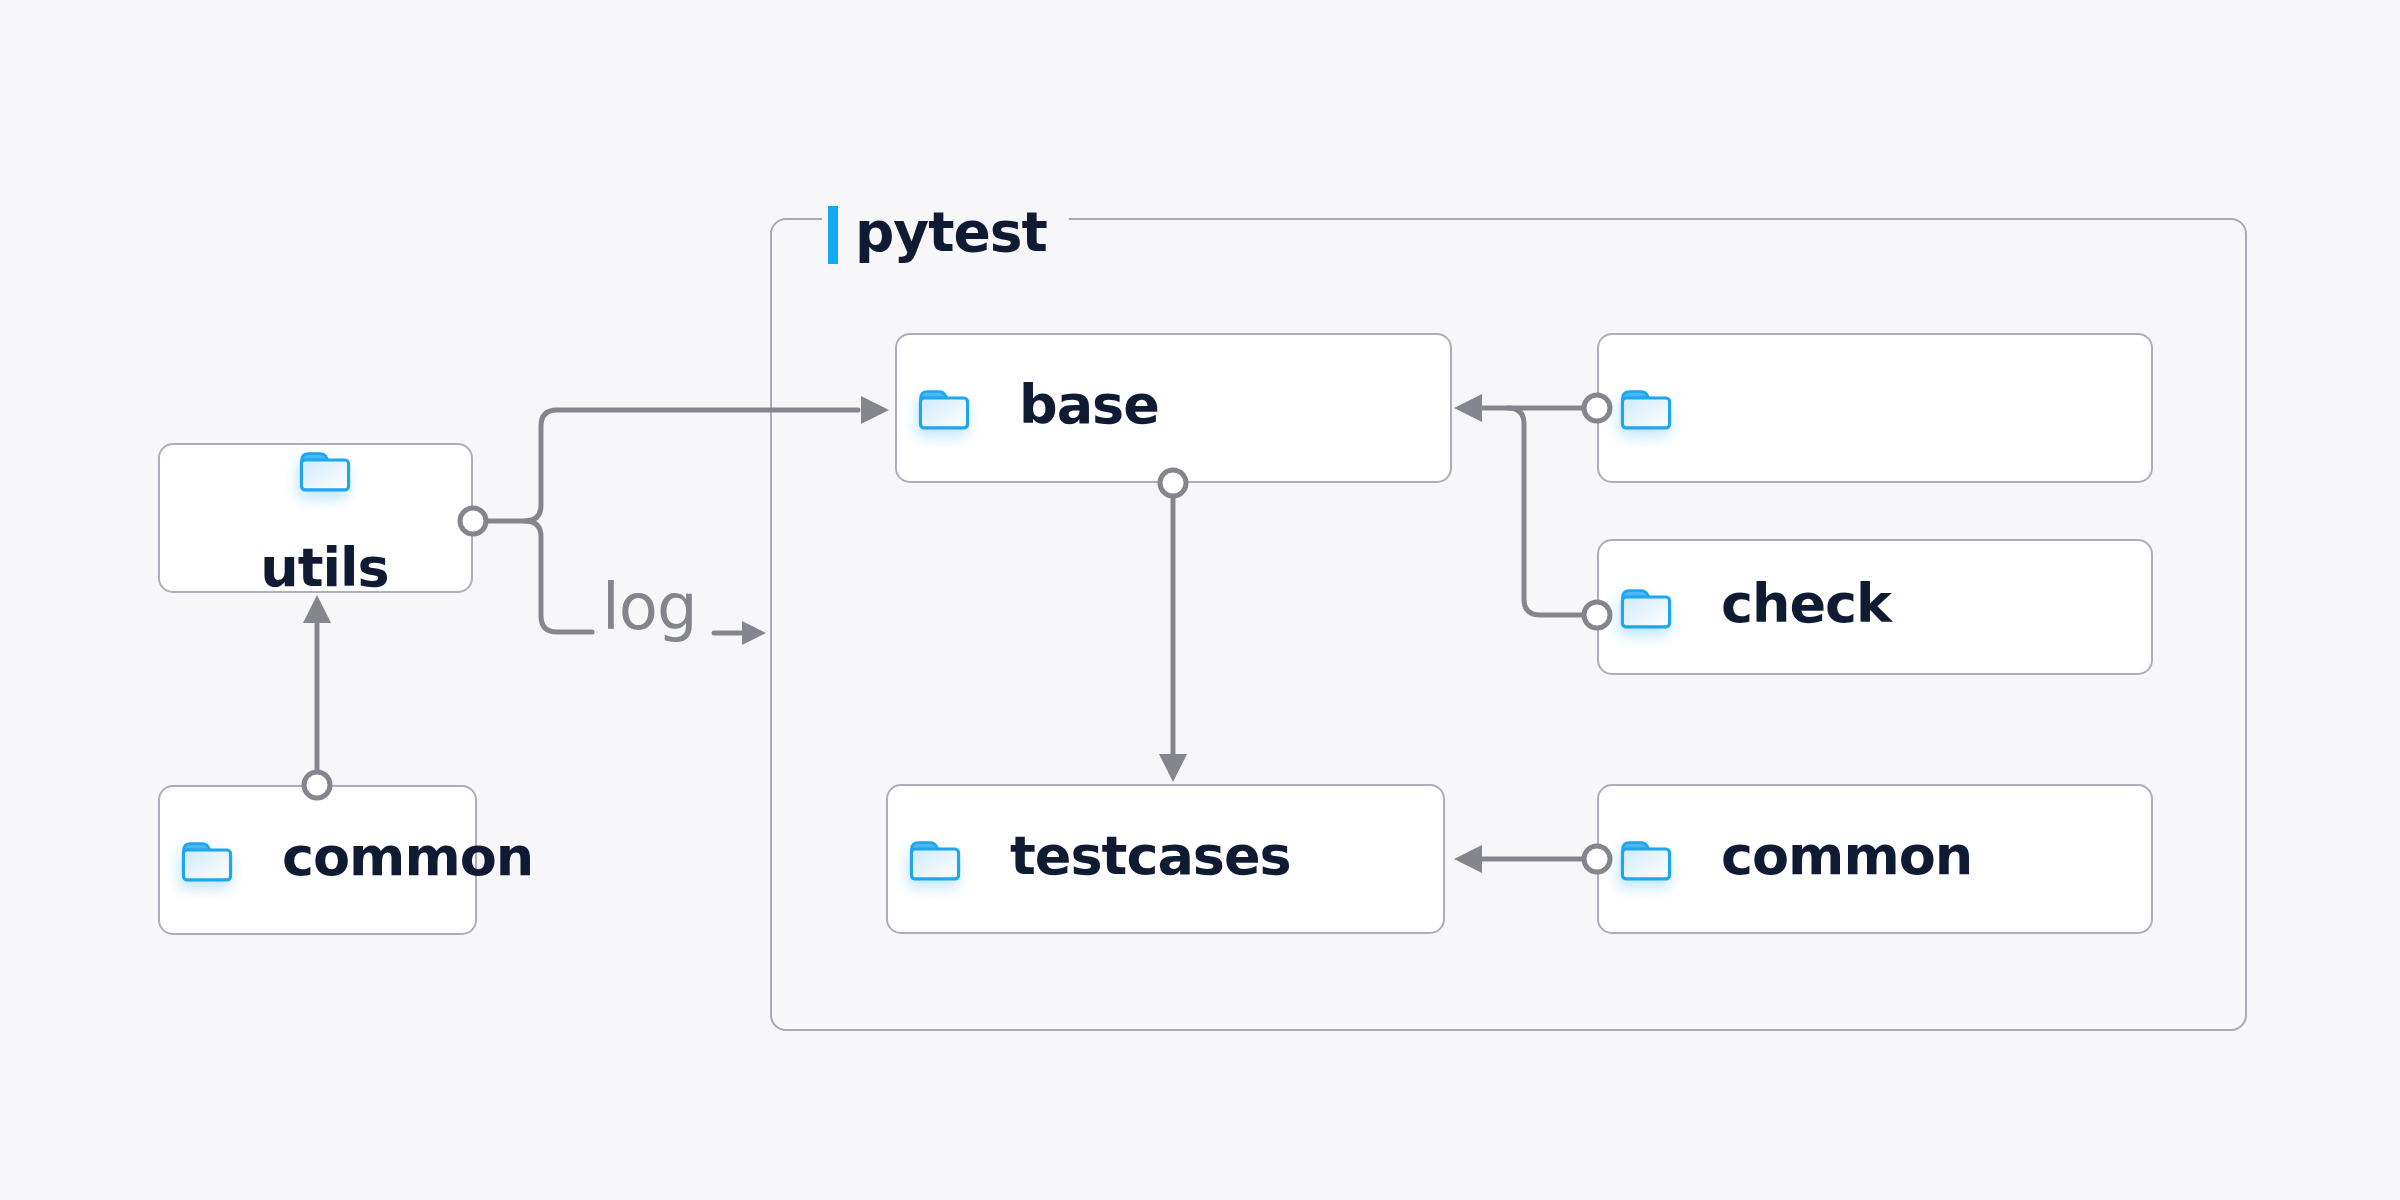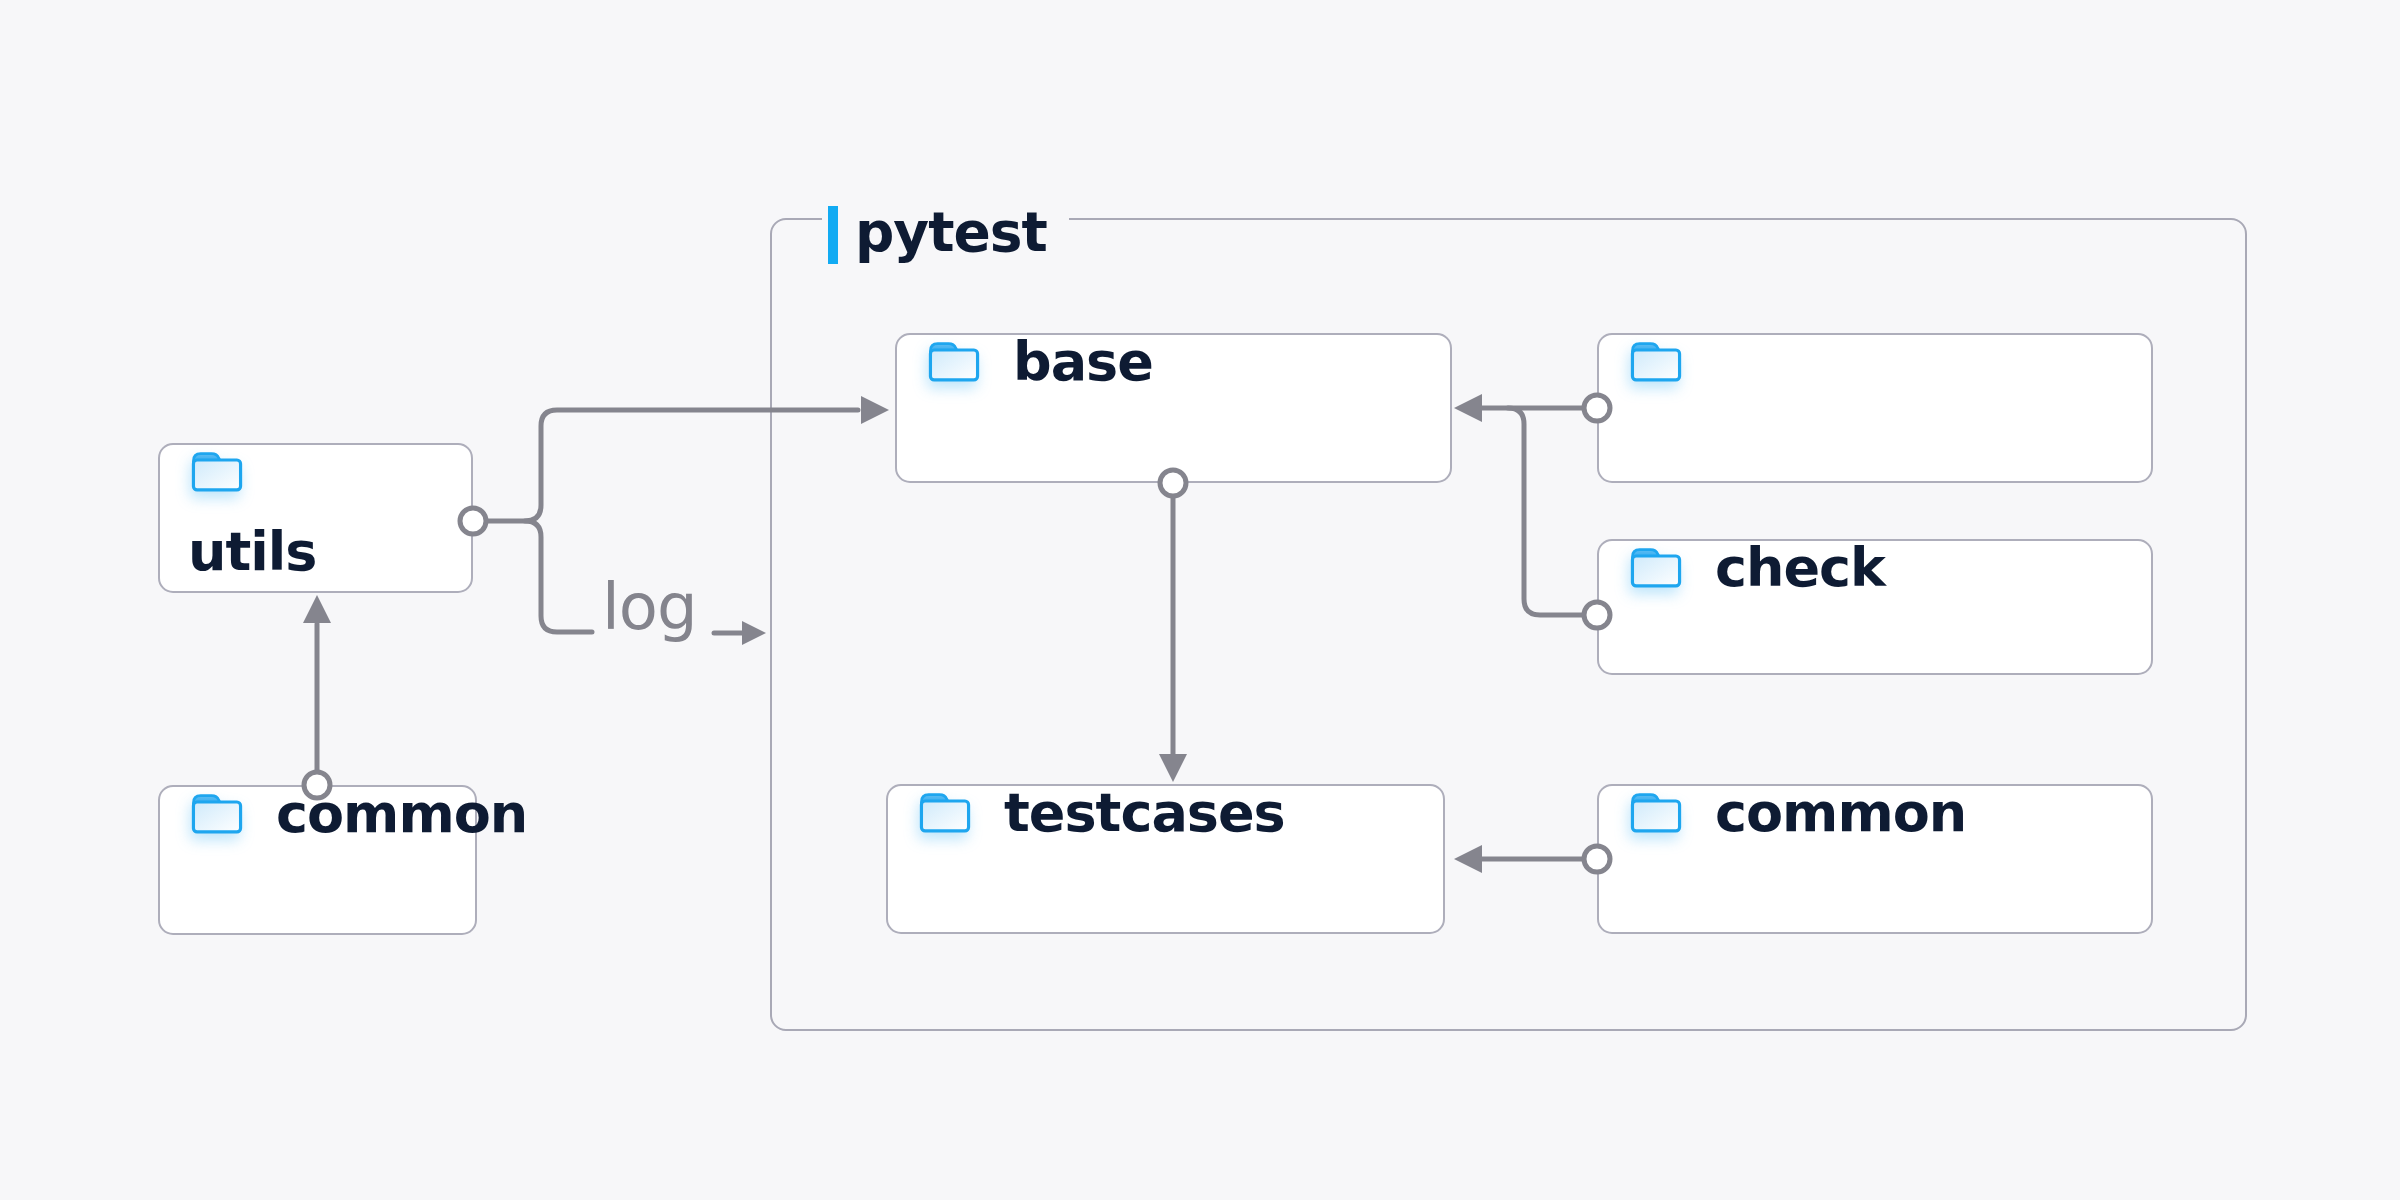--- a/index.html
+++ b/index.html
@@ -38,22 +38,22 @@
     font-size:55px;font-weight:700;color:var(--label-text);letter-spacing:-1px;
     line-height:1;padding-bottom:4px;
   }
 
   
   .node{
     position:absolute;box-sizing:border-box;z-index:2;
     background:var(--node-fill);
     border:2.5px solid var(--node-border);
     border-radius:15px;
-    display:flex;
-    padding-left:28px;gap:30px;
+    display:flex;align-items:center;
+    padding-left:18px;gap:46px;
   }
   .node .lbl{
     font-size:54px;font-weight:700;color:var(--label-text);
     letter-spacing:-1px;line-height:1;padding-bottom:6px;
   }
   .folder{
     width:58px;height:50px;flex:0 0 auto;
     filter:drop-shadow(-2px 7px 7px rgba(30,166,239,0.28));
   }
   .fold-tab{fill:url(#gradTab);stroke:var(--folder-blue);stroke-width:3;stroke-linejoin:round;}

